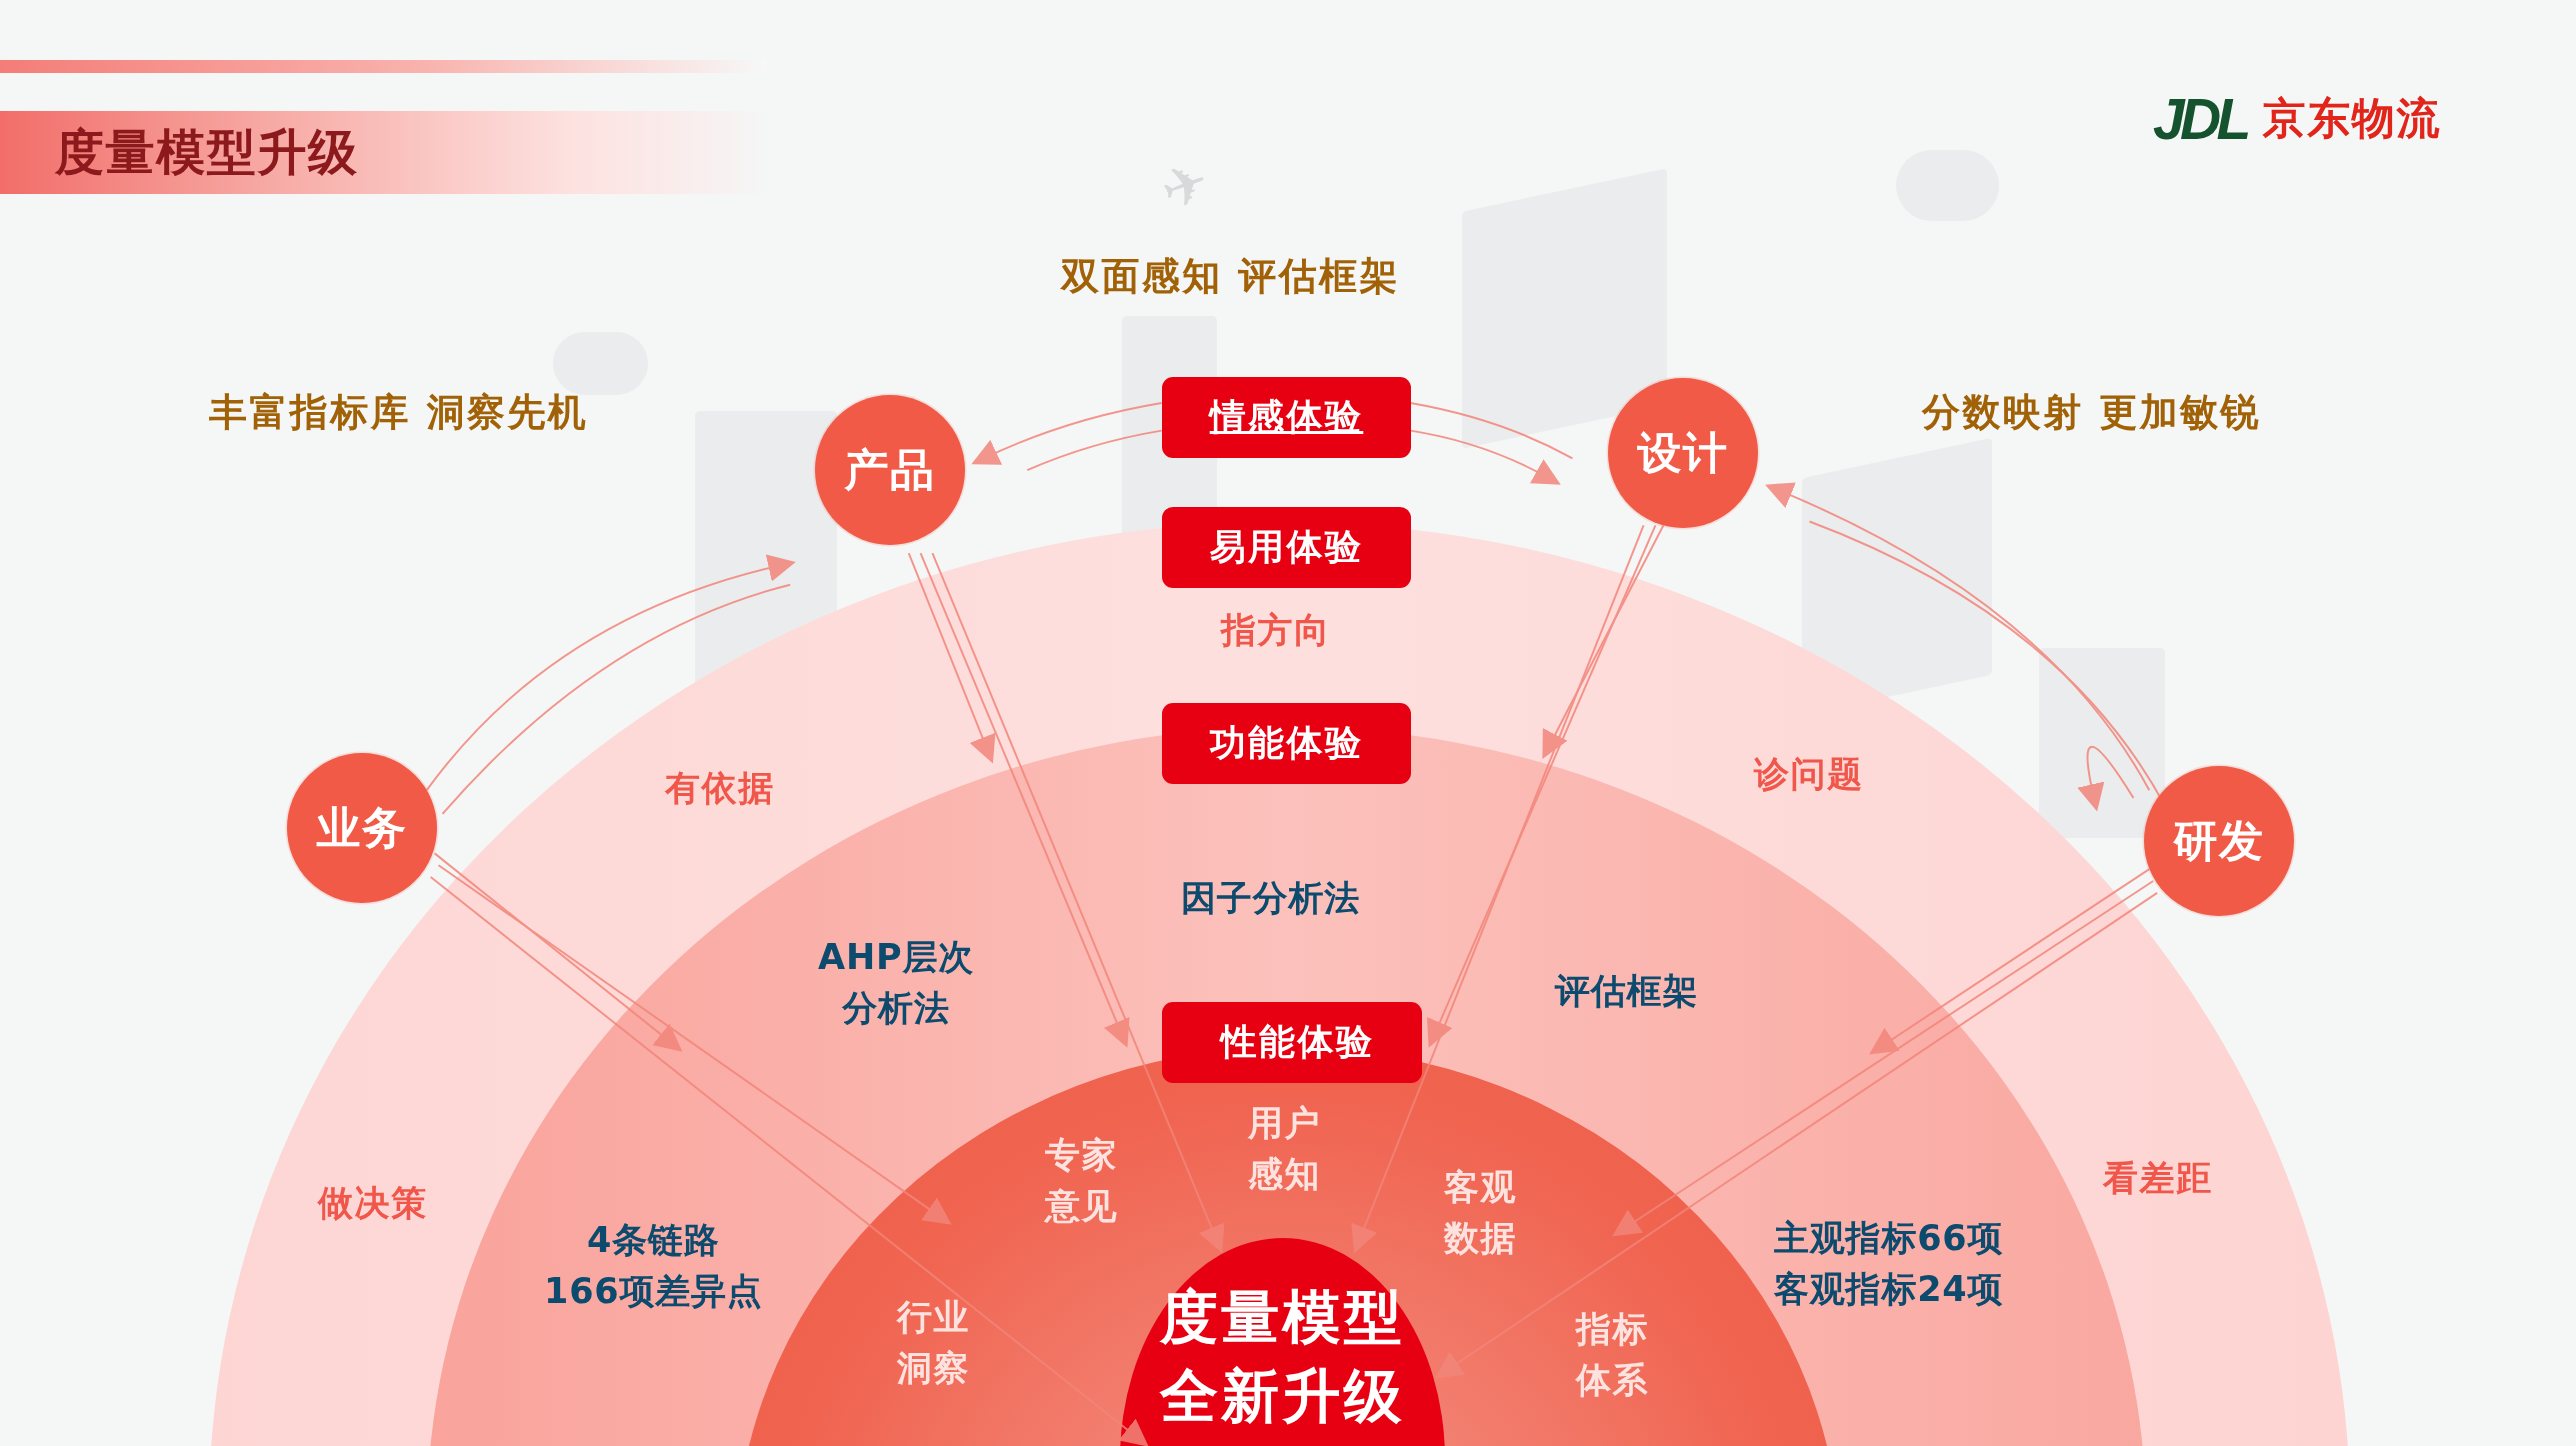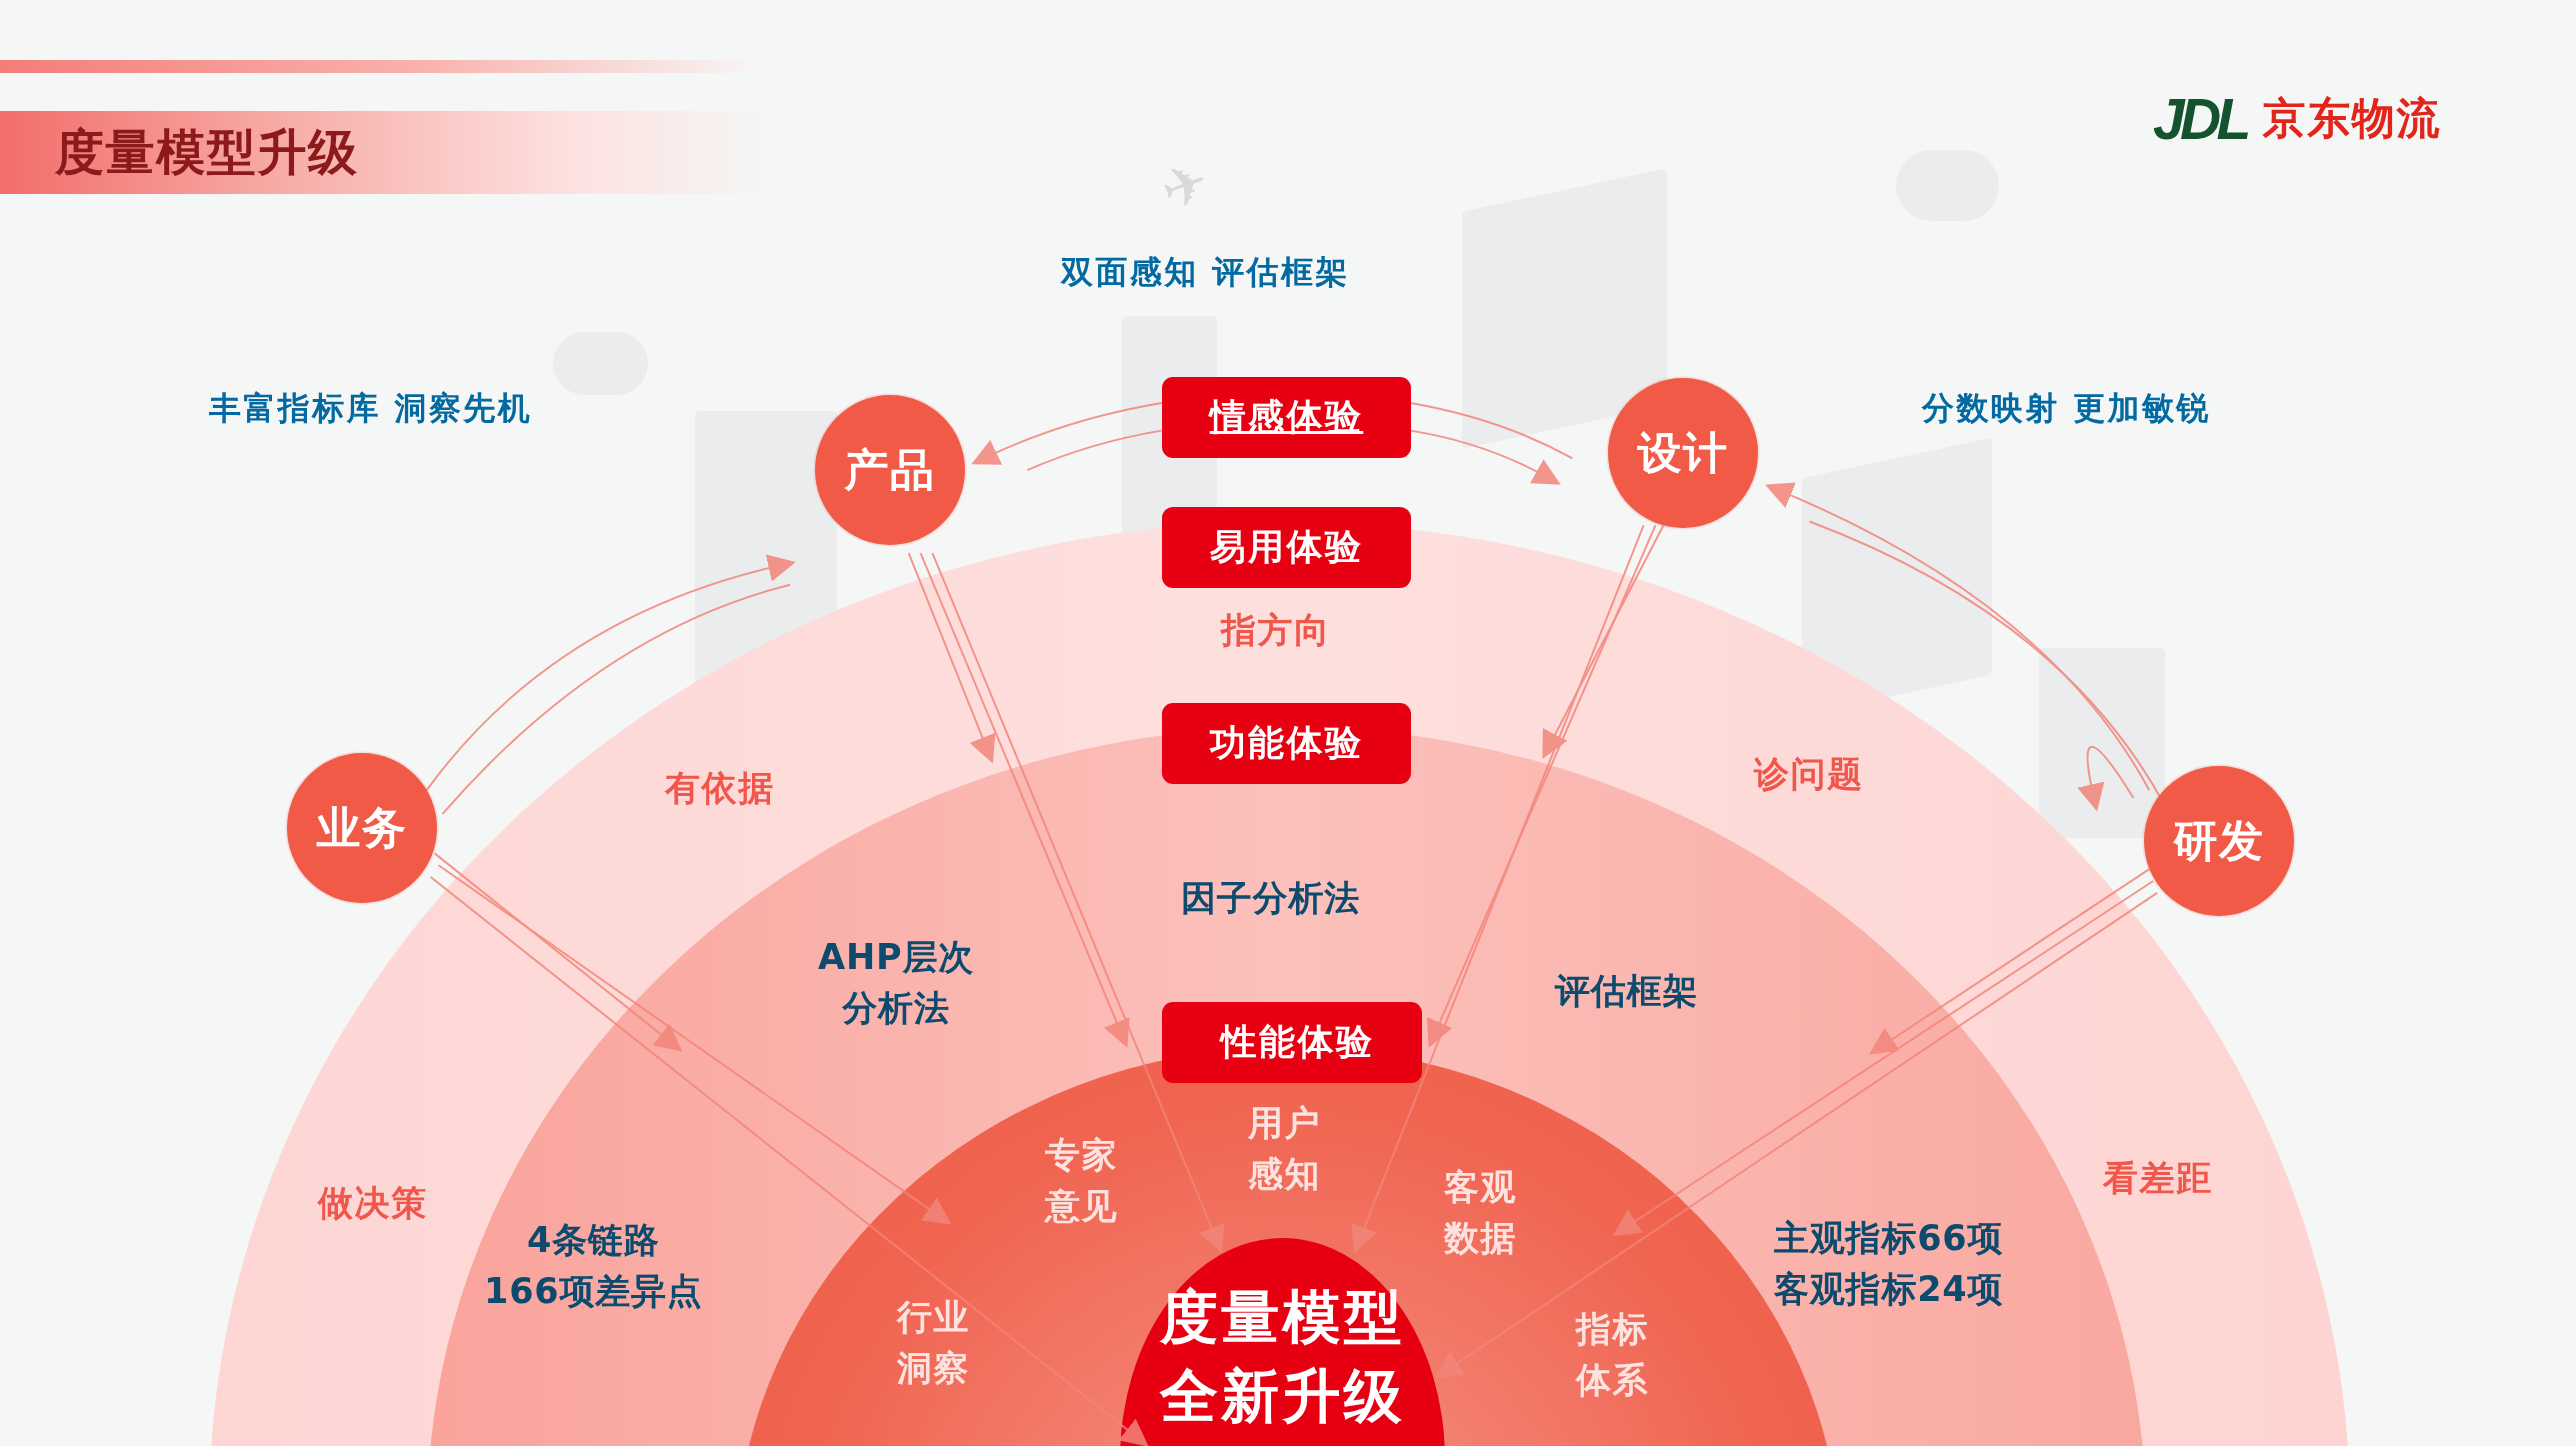--- a/index.html
+++ b/index.html
@@ -53,21 +53,21 @@
     display:flex; align-items:center; justify-content:center; letter-spacing: 1.6px;
     box-shadow: 0 0 0 1.6px rgba(240,90,70,0.15);
   }
   .pill {
     position:absolute; left: 1162px; width: 249px; height: 81px;
     background: #e60012; border-radius: 11px; color:#fff;
     font-size: 36px; font-weight: bold; display:flex; align-items:center; justify-content:center;
     letter-spacing: 2.4px;
   }
   .heading {
-    position:absolute; color:#0369a1; font-weight:bold; font-size: 32px; letter-spacing: 2.4px; white-space: nowrap;
+    position:absolute; color:#a16207; font-weight:bold; font-size: 38px; letter-spacing: 2.4px; white-space: nowrap;
   }
   .lbl-light { position:absolute; color:#f0564a; font-weight:bold; font-size: 35px; letter-spacing: 1.6px; white-space: nowrap; }
   .lbl-dark { position:absolute; color:#0c4a6e; font-weight:bold; font-size: 35px; letter-spacing: 0.8px; text-align:center; line-height: 51px; white-space: nowrap; }
   .lbl-white { position:absolute; color:#fde3e0; font-weight:bold; font-size: 35px; text-align:center; line-height: 51px; letter-spacing: 1.6px; }
   svg.lines { position:absolute; left:0; top:0; width:2576px; height:1446px; pointer-events:none; }
 </style>
 </head>
 <body>
 
 <div class="bg-deco" style="left:695px;top:411px;width:142px;height:332px;"></div>
@@ -147,21 +147,21 @@
 <div class="lbl-light" style="left:1754px;top:751px;">诊问题</div>
 <div class="lbl-light" style="left:318px;top:1180px;">做决策</div>
 <div class="lbl-light" style="left:2103px;top:1155px;">看差距</div>
 
 <div class="lbl-dark" style="left:1181px;top:873px;">因子分析法</div>
 <div class="lbl-dark" style="left:818px;top:932px;">
   <div>AHP层次</div>
   <div>分析法</div>
 </div>
 <div class="lbl-dark" style="left:1555px;top:966px;">评估框架</div>
-<div class="lbl-dark" style="left:484px;top:1215px;">
+<div class="lbl-dark" style="left:544px;top:1215px;">
   <div>4条链路</div>
   <div>166项差异点</div>
 </div>
 <div class="lbl-dark" style="left:1774px;top:1213px;">
   <div>主观指标66项</div>
   <div>客观指标24项</div>
 </div>
 
 <div class="lbl-white" style="left:1045px;top:1130px;">
   <div>专家</div>

